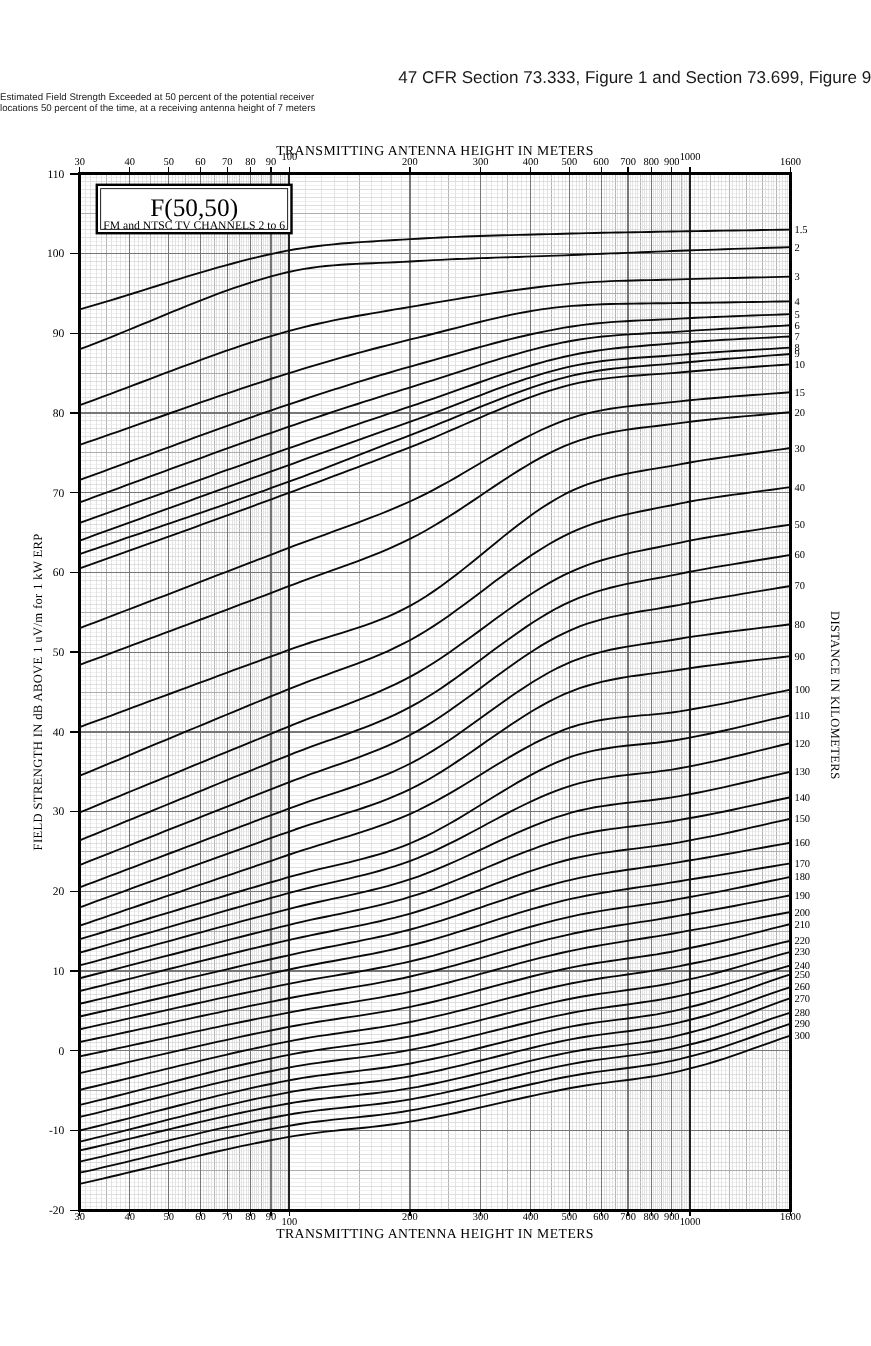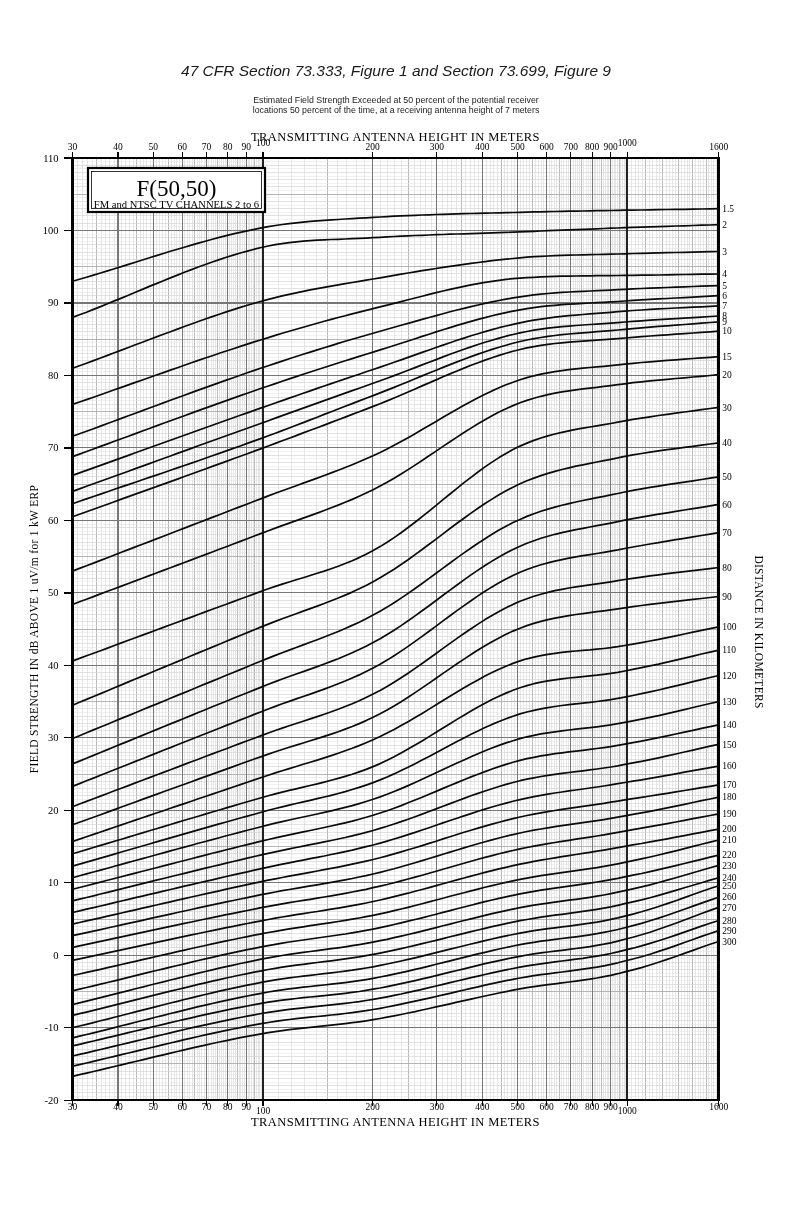--- a/index.html
+++ b/index.html
@@ -1,21 +1,21 @@
 <!DOCTYPE html>
 <html><head>
 <meta charset="utf-8">
 <style>
   html,body{margin:0;padding:0;background:#fff;}
   .page{position:relative;width:792px;height:1224px;background:#fff;overflow:hidden;
         font-family:"Liberation Serif","DejaVu Serif",serif;color:#000;}
-  .title{position:absolute;top:62px;left:0;width:100%;text-align:center;
-         font-family:"Liberation Sans","DejaVu Sans",sans-serif;font-size:15.5px;color:#1a1a1a;font-style:italic;}
-  .subtitle{position:absolute;top:84px;left:0;width:100%;text-align:center;
-            font-family:"Liberation Sans","DejaVu Sans",sans-serif;font-size:8.8px;line-height:9.6px;color:#222;margin-top:12px;}
+  .title{position:absolute;top:62px;left:0;width:100%;text-align:right;
+         font-family:"Liberation Sans","DejaVu Sans",sans-serif;font-size:15.5px;color:#1a1a1a;}
+  .subtitle{position:absolute;top:84px;left:0;width:100%;
+            font-family:"Liberation Sans","DejaVu Sans",sans-serif;font-size:8.8px;line-height:9.6px;color:#222;}
   svg text{font-family:"Liberation Serif","DejaVu Serif",serif;fill:#000;}
   .axis-title{font-size:12.5px;letter-spacing:.4px;}
   .side-title{font-size:11.5px;letter-spacing:.3px;}
   .legend-main{font-size:23px;}
   .legend-sub{font-size:10.6px;}
 </style>
 </head>
 <body>
 
 <div class="page">

